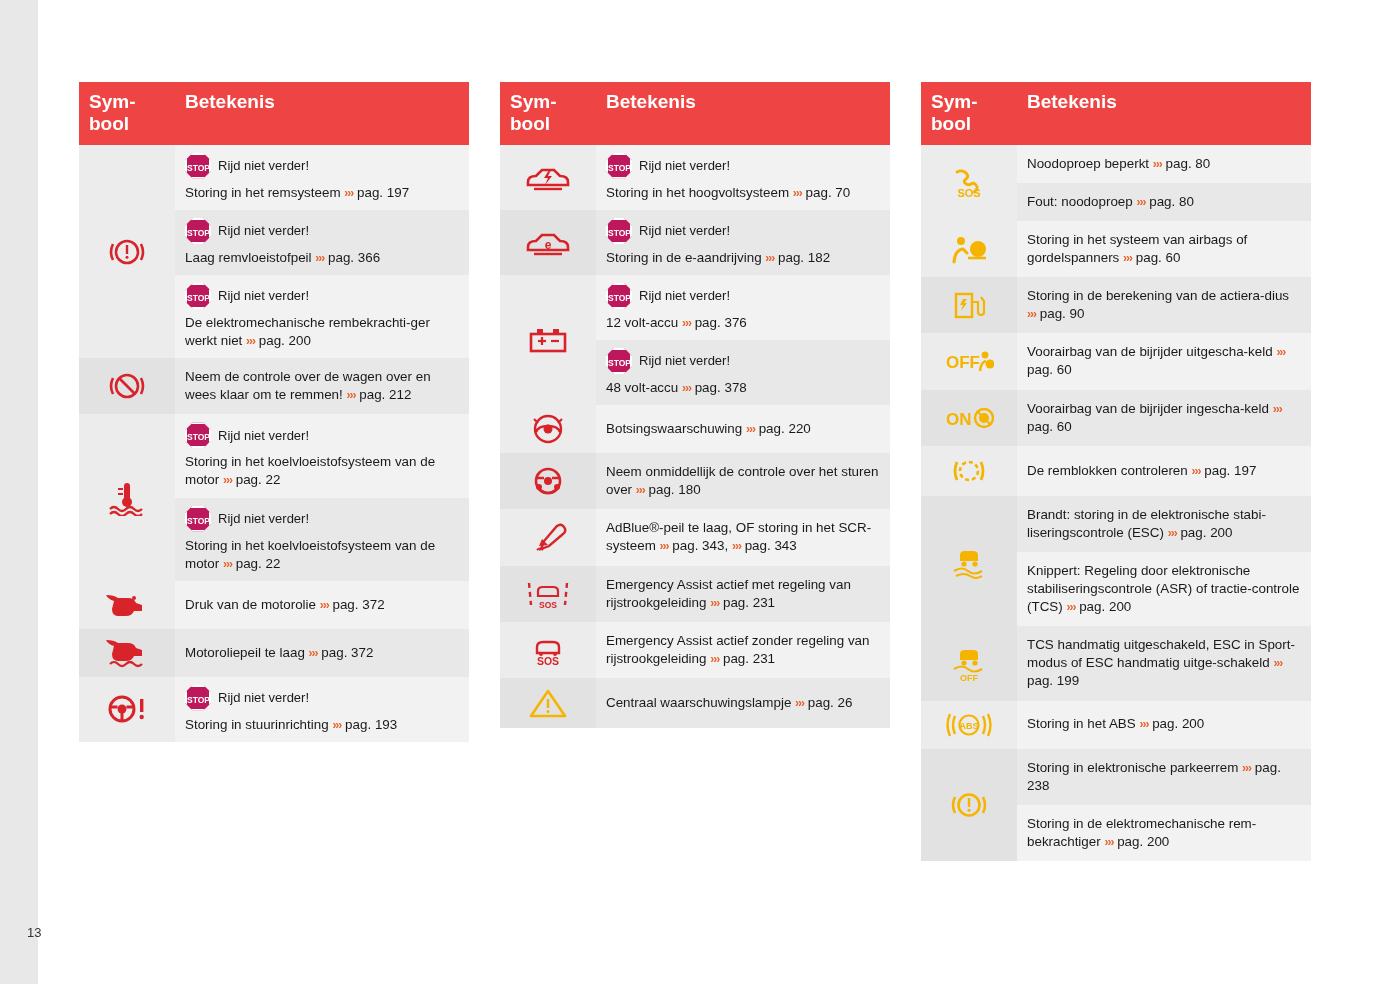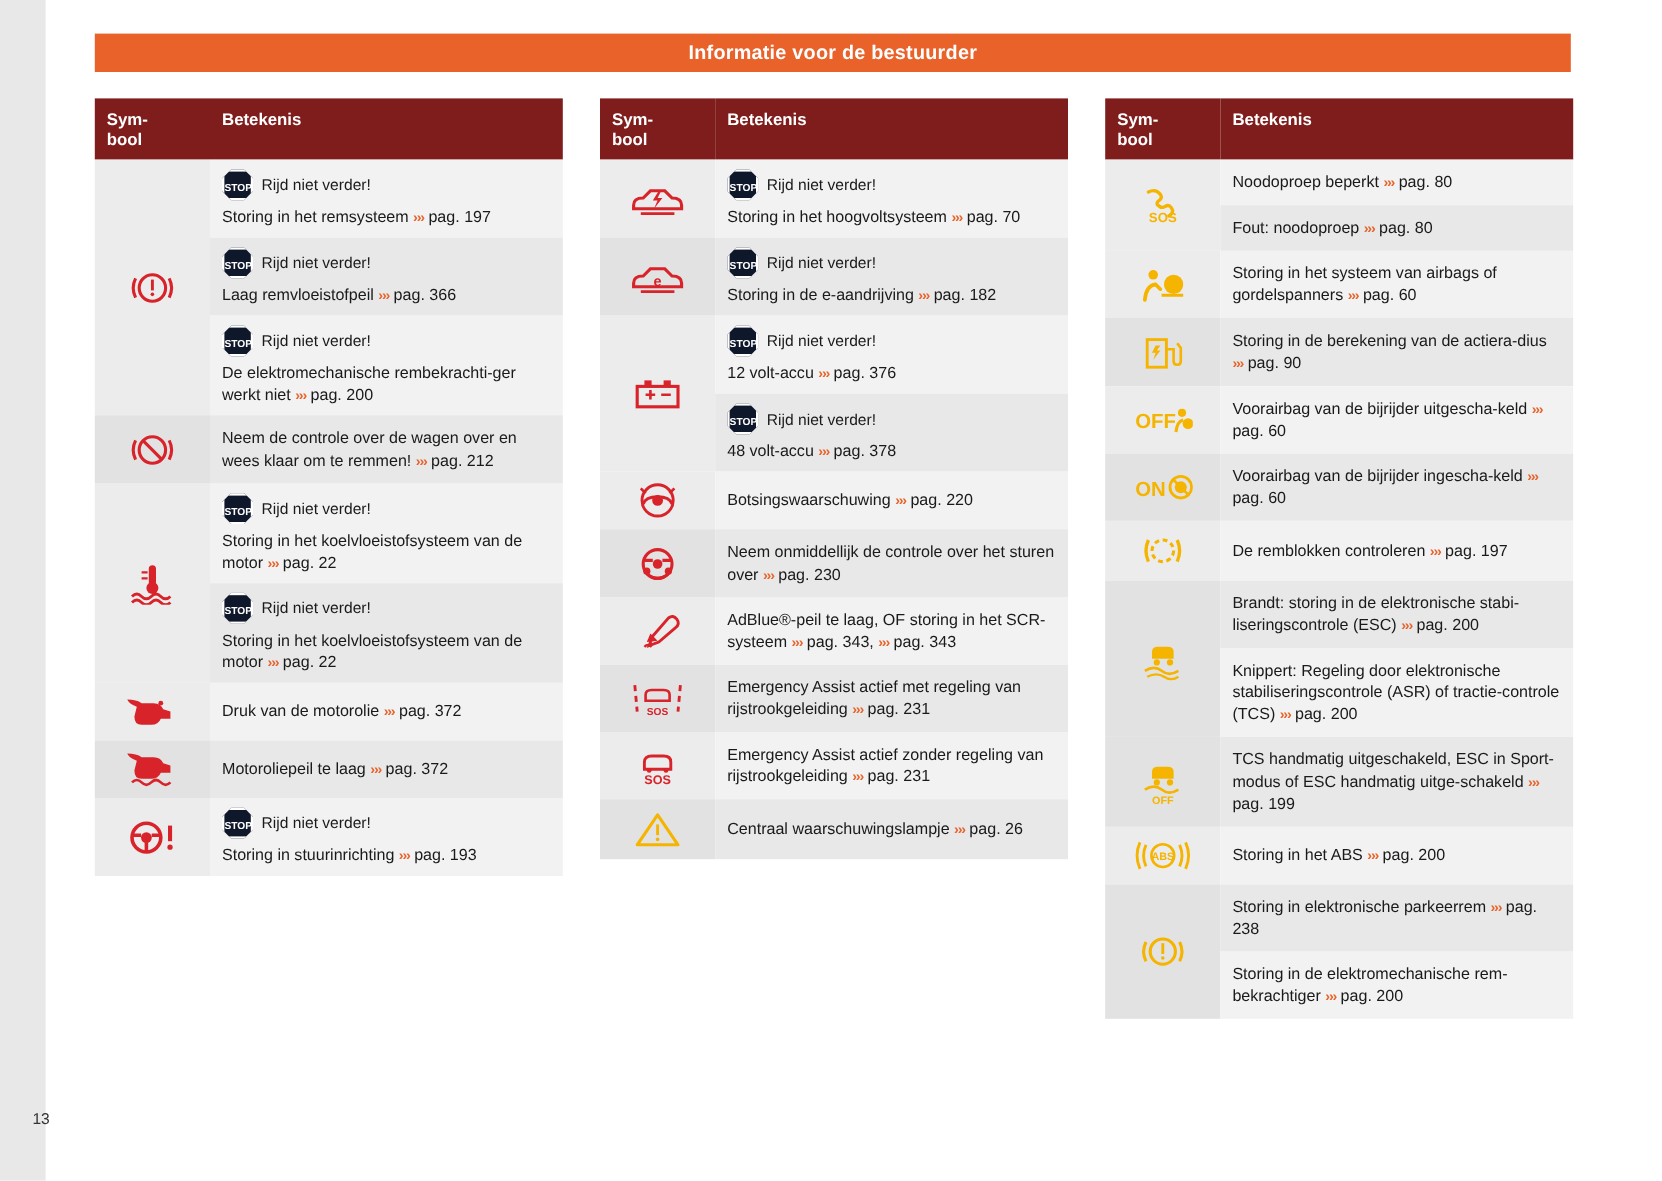--- a/index.html
+++ b/index.html
@@ -26,59 +26,58 @@
     position:absolute;left:79px;top:82px;width:1232px;
     display:flex;gap:31px;
   }
   .col{width:390px;}
   .col.c1{width:390px;}
   .col.c2{width:390px;}
   .col.c3{width:390px;}
 
   table.tbl{border-collapse:collapse;width:100%;table-layout:fixed;}
   table.tbl thead th{
-    background:#7f1d1d;color:#fff;text-align:left;
-    font-size:14px;font-weight:bold;
+    background:#ef4444;color:#fff;text-align:left;
+    font-size:19px;font-weight:bold;
     padding:9px 10px;vertical-align:top;line-height:1.18;
   }
   th.sym{width:76px;}
   table.tbl td{
     border:none;font-size:13.4px;line-height:1.35;
     padding:8px 10px;vertical-align:middle;
   }
   td.symcell{width:76px;text-align:left;padding:6px 4px;background:#ececec;}
   td.txt{background:#f2f2f2;}
   tr.alt td.txt{background:#e8e8e8;}
   tr.alt td.symcell{background:#e2e2e2;}
   .pg{font-weight:normal;}
   .arrows{color:#e8622a;font-weight:bold;letter-spacing:-1px;font-size:12px;}
   .stopline{display:flex;align-items:center;gap:7px;margin-bottom:5px;}
   .stopsign{
     display:inline-block;width:26px;height:26px;flex:0 0 26px;
-    background:#0f172a;color:#fff;font-size:8.5px;font-weight:bold;
+    background:#be185d;color:#fff;font-size:8.5px;font-weight:bold;
     line-height:26px;
     clip-path:polygon(30% 0,70% 0,100% 30%,100% 70%,70% 100%,30% 100%,0 70%,0 30%);
     border:2px solid #fff;box-sizing:border-box;
   }
   .stoptext{font-size:13px;}
   .sub{font-size:13.4px;}
   .pagenum{
     position:absolute;left:27px;top:925px;font-size:13px;color:#333;
   }
   .iconwrap{display:flex;align-items:center;justify-content:center;height:100%;}
   svg{display:block;margin:0 auto;}
   .txtblock{padding:2px 0;}
 </style>
 </head>
 <body>
 
 <div class="page">
   <div class="leftbar"></div>
 
-  <div class="header-band">Informatie voor de bestuurder</div>
 
   <div class="columns" id="columns">
       <div class="col c1">
         <table class="tbl">
     <thead>
             <tr>
       <th class="sym">Sym-<br>bool</th>
       <th>Betekenis</th>
     </tr>
           </thead>
@@ -316,21 +315,21 @@
                     <circle cx="23" cy="16" r="12" fill="none" stroke="#d8232a" stroke-width="2.6"></circle>
                     <circle cx="23" cy="16" r="4" fill="#d8232a"></circle>
                     <path d="M11 13 h8 M27 13 h8" stroke="#d8232a" stroke-width="2.6"></path>
                     <path d="M14 24 q4 4 9 4 t9 -4" stroke="#d8232a" stroke-width="2.6" fill="none"></path>
                     <circle cx="14" cy="22" r="3" fill="#d8232a"></circle>
                     <circle cx="32" cy="22" r="3" fill="#d8232a"></circle>
                   </svg>
                 </span>
               </td>
               <td class="txt">
-                <div class="txtblock">Neem onmiddellijk de controle over het sturen over <span class="arrows">›››</span> <span class="pg">pag. 230</span></div>
+                <div class="txtblock">Neem onmiddellijk de controle over het sturen over <span class="arrows">›››</span> <span class="pg">pag. 180</span></div>
               </td>
             </tr>
             <tr>
               <td class="symcell" rowspan="1">
                 <span class="iconwrap">
                   <svg width="42" height="34" viewBox="0 0 42 34">
                     <path d="M30 6 q4 -3 7 1 q3 4 -1 7 l-14 12 -8 3 3 -8 z" fill="none" stroke="#d8232a" stroke-width="2.4"></path>
                     <path d="M12 26 l3 -7 6 6 z" fill="#d8232a"></path>
                     <path d="M10 30 q3 -3 6 0" stroke="#d8232a" stroke-width="2" fill="none"></path>
                   </svg>

